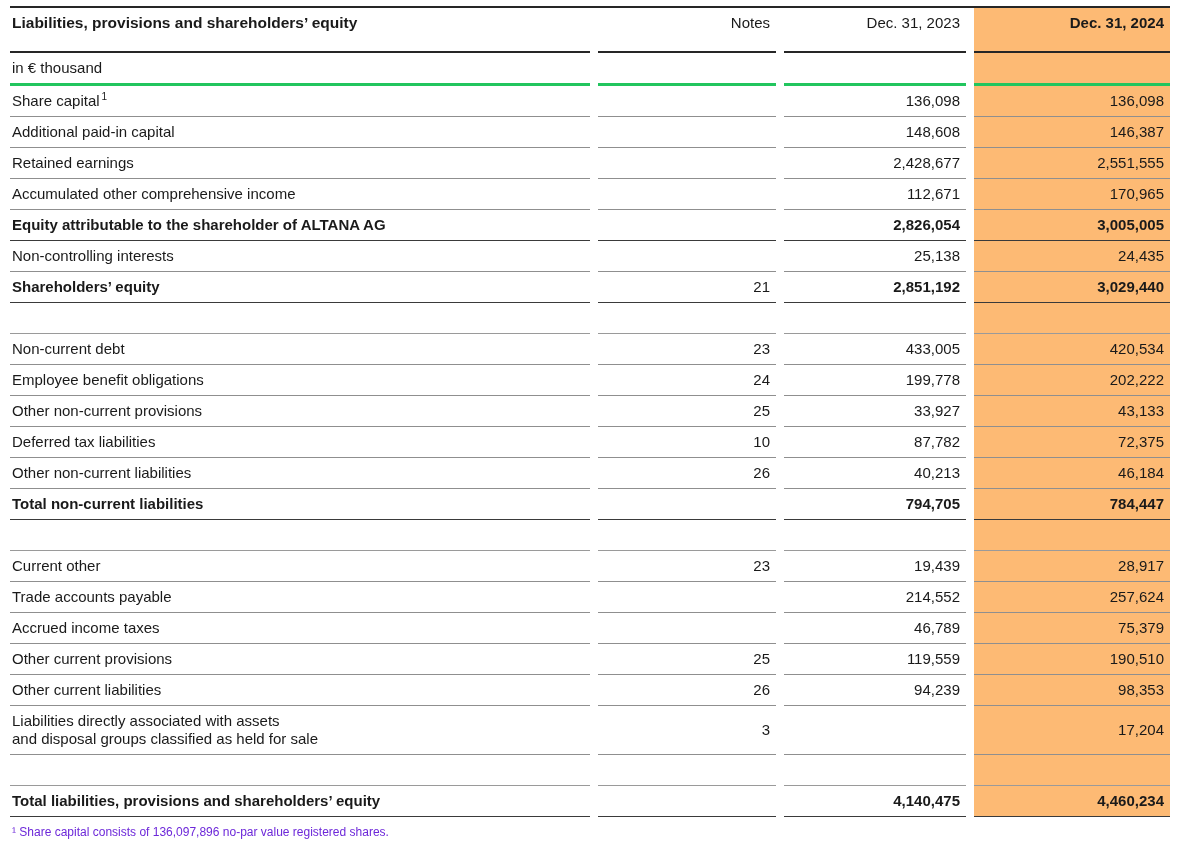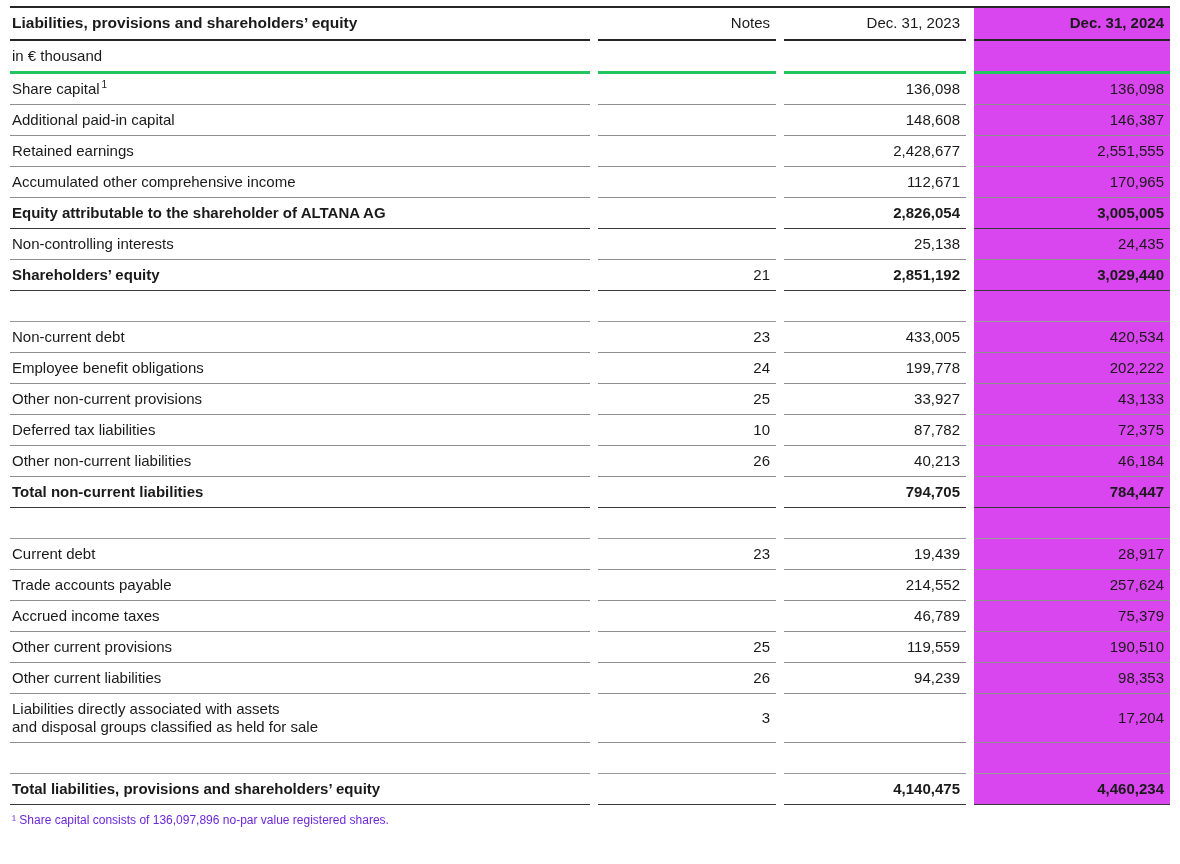--- a/index.html
+++ b/index.html
@@ -24,22 +24,22 @@
   col.c-notes { width: 178px; }
   col.c-2023  { width: 182px; }
   th, td {
     font-size: 15px;
     font-weight: normal;
     line-height: 18px;
     vertical-align: middle;
   }
   .label { text-align: left; padding: 6px 0 6px 2px; white-space: pre-line; }
   .num   { text-align: right; padding: 6px 6px 6px 0; }
-  .col2024 { background: #d946ef; }
-  .head-row th { border-bottom: 2px solid #262626; padding-top: 6px; padding-bottom: 7px; }
+  .col2024 { background: #fdba74; }
+  .head-row th { border-bottom: 2px solid #262626; padding-top: 6px; padding-bottom: 19px; }
   .head-row .label { font-weight: bold; font-size: 15.5px; }
   .head-row .col2024 { font-weight: bold; }
   .unit-row td { border-bottom: 3px solid #22c55e; height: 31px; }
   .data-row td { border-bottom: 1px solid #8f8f8f; }
   .data-row.bold td { font-weight: bold; border-bottom-color: #3a3a3a; }
   .data-row.bold td.note { font-weight: normal; }
   .spacer-row td { height: 31px; border-bottom: 1px solid #9a9a9a; }
   sup { font-size: 10px; line-height: 0; vertical-align: super; margin-left: 2px; }
   .footnote {
     font-size: 12px;
@@ -159,21 +159,21 @@
             <td class="num">794,705</td>
             <td class="num col2024">784,447</td>
           </tr>
           <tr class="spacer-row">
             <td class="label"></td>
             <td class="num"></td>
             <td class="num"></td>
             <td class="num col2024"></td>
           </tr>
           <tr class="data-row">
-            <td class="label">Current debt</td>
+            <td class="label">Current other</td>
             <td class="num note">23</td>
             <td class="num">19,439</td>
             <td class="num col2024">28,917</td>
           </tr>
           <tr class="data-row">
             <td class="label">Trade accounts payable</td>
             <td class="num note"></td>
             <td class="num">214,552</td>
             <td class="num col2024">257,624</td>
           </tr>

